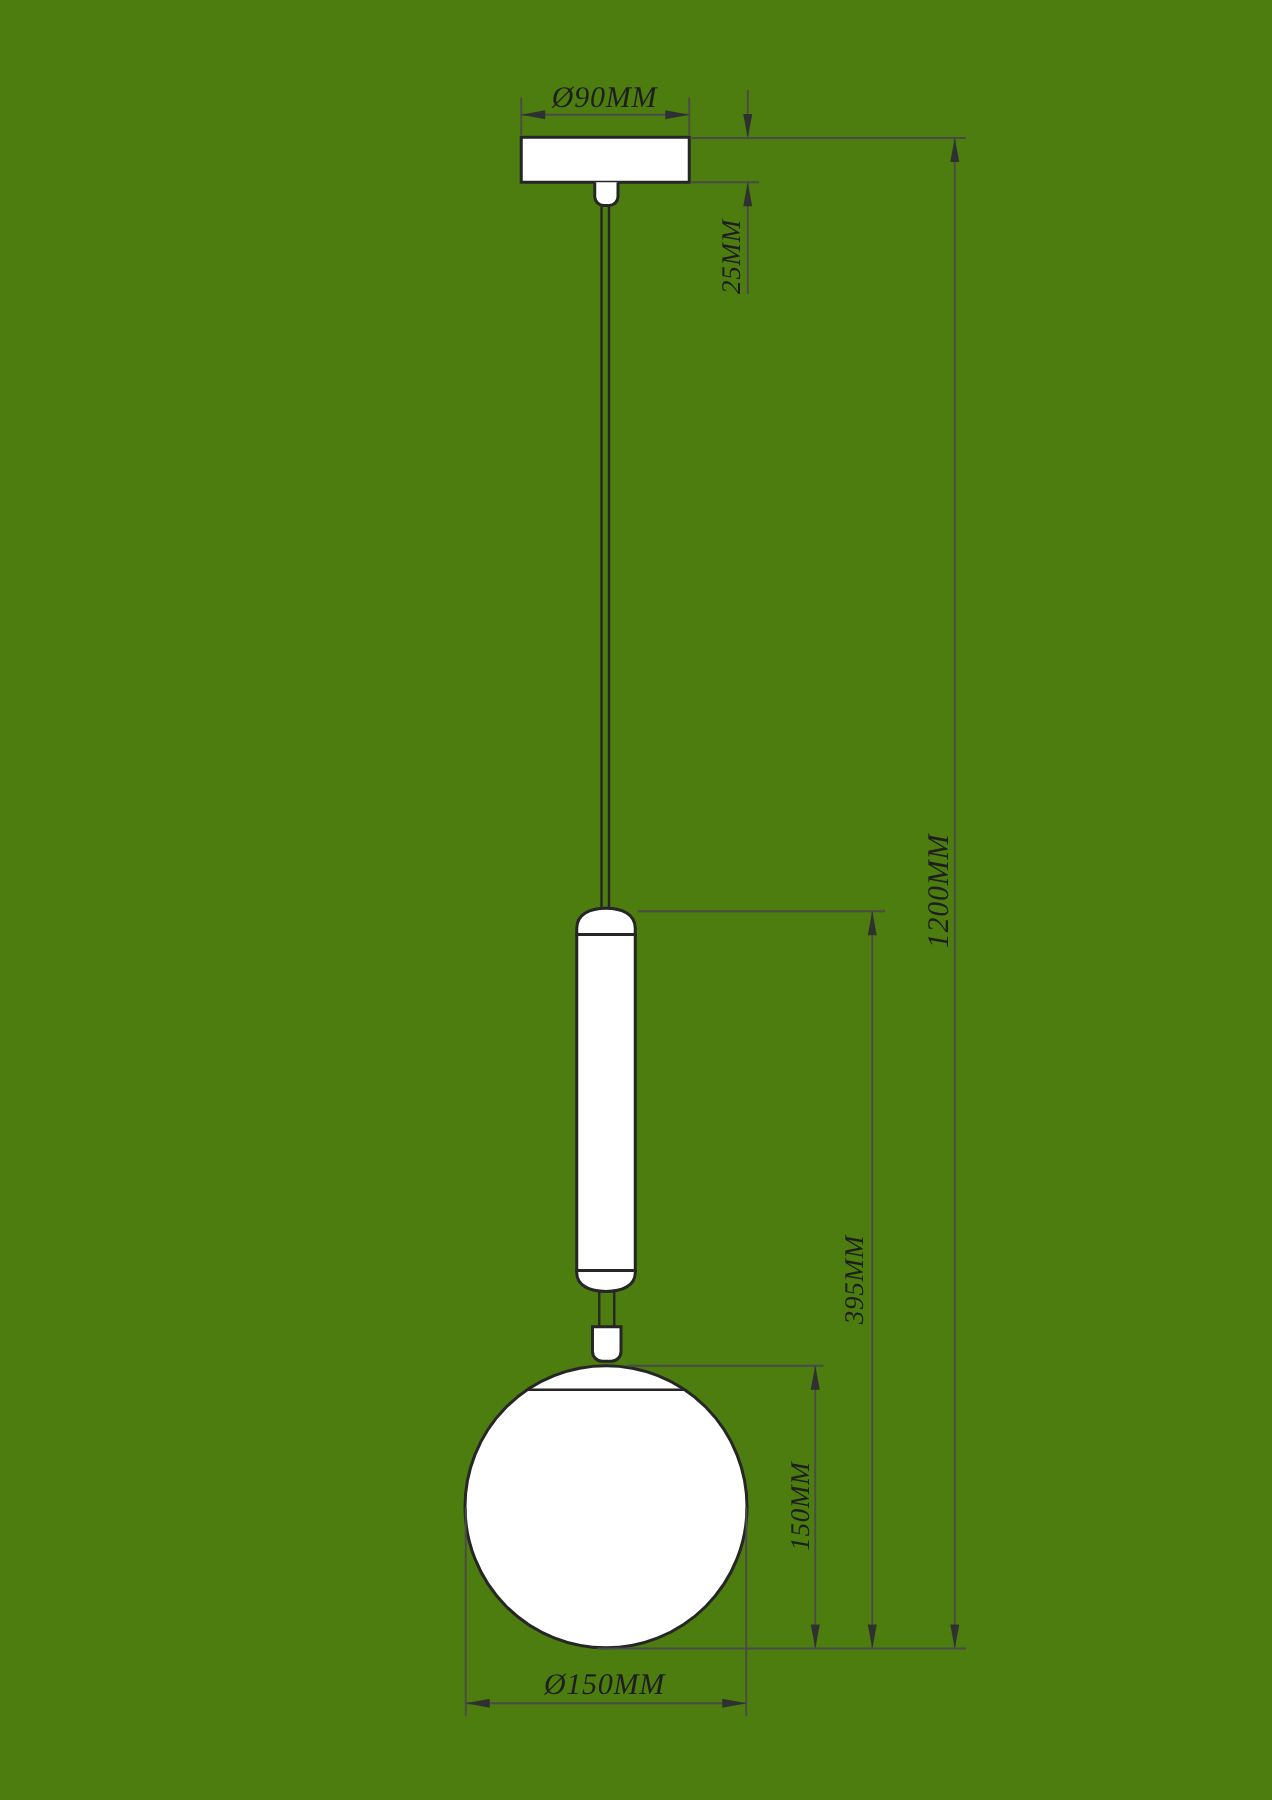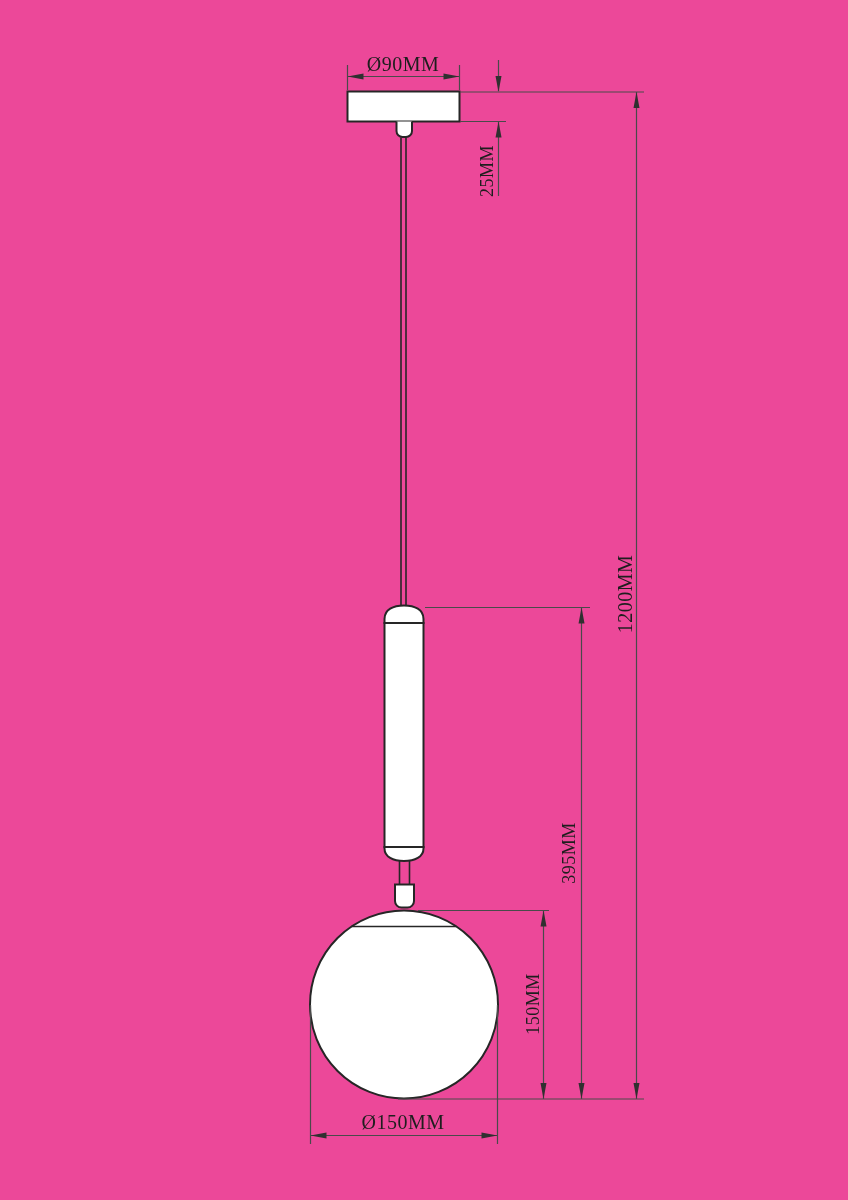--- a/index.html
+++ b/index.html
@@ -1,21 +1,22 @@
 <!DOCTYPE html>
 <html><head>
 <meta charset="utf-8">
 <style>
   html, body { margin: 0; padding: 0; background: #ffffff; }
   .canvas {
     position: relative;
     width: 848px;
     height: 1200px;
-    background: #ec4899;
+    background: #4d7c0f;
     overflow: hidden;
+    font-style: italic;
   }
   svg { display: block; }
   .objf  { stroke: #262626; stroke-width: 2;   fill: #ffffff; }
   .thin  { stroke: #262626; stroke-width: 1.6; fill: none; }
   .dim   { stroke: #4a4a4a; stroke-width: 1.2; fill: none; }
   .arrow { fill: #303030; stroke: none; }
   text {
     font-family: "Liberation Serif", "DejaVu Serif", serif;
     fill: #1e1e1e;
     letter-spacing: 0.5px;

